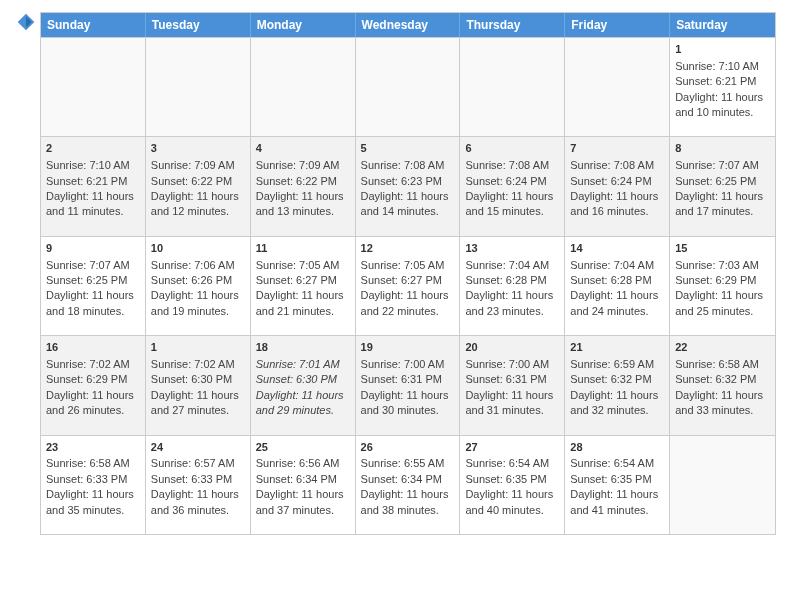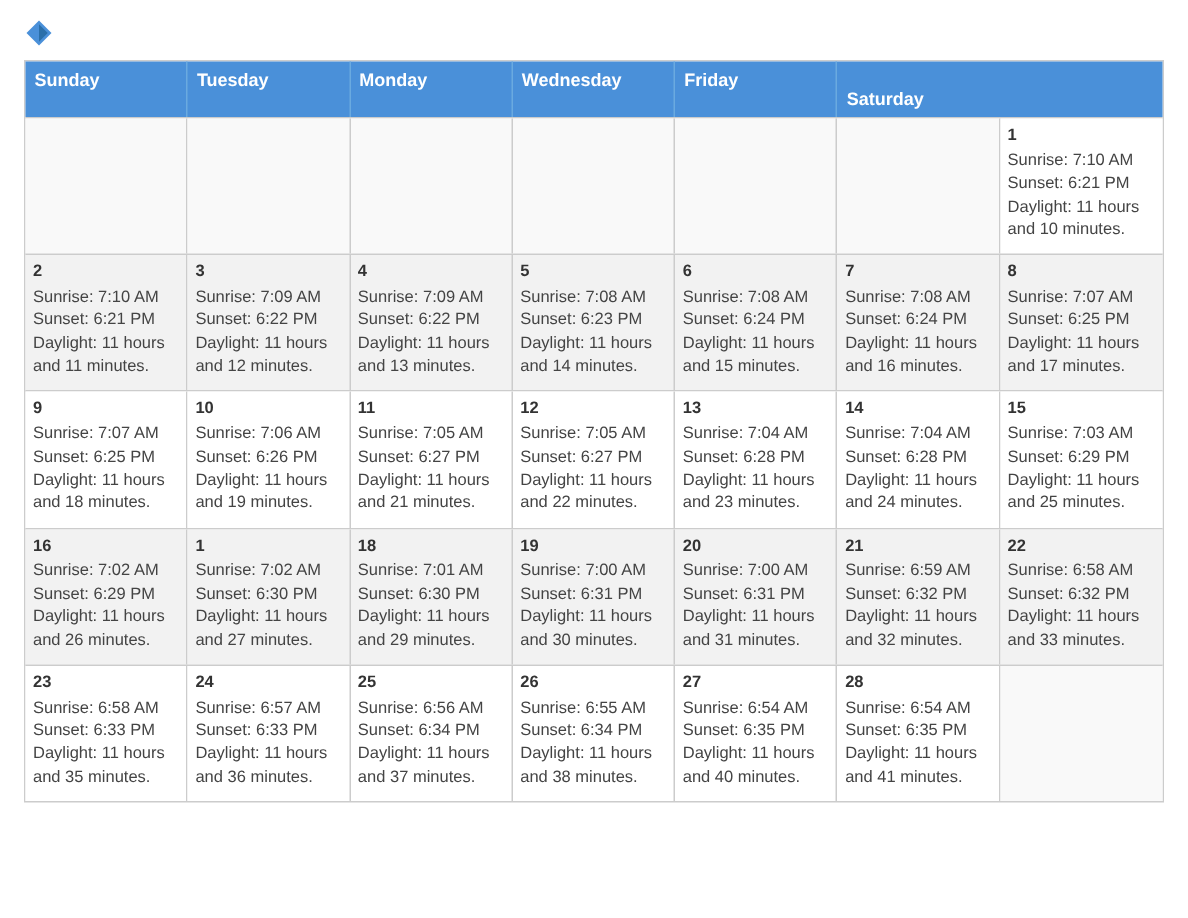--- a/index.html
+++ b/index.html
@@ -8,21 +8,21 @@
       height: 612px;
       font-family: Arial, sans-serif;
       background: #fff;
       overflow: hidden;
     }
     .page {
       width: 792px;
       height: 545px;
       padding: 12px 16px 10px 16px;
       display: flex;
-      flex-direction: column;
+      flex-direction: row;
     }
     .header {
       display: flex;
       justify-content: space-between;
       align-items: flex-start;
       margin-bottom: 8px;
     }
     .logo {
       display: flex;
       align-items: center;
@@ -63,21 +63,21 @@
       grid-template-columns: repeat(7, 1fr);
       background: #4a90d9;
     }
     .cal-header-cell {
       padding: 5px 6px;
       color: #fff;
       font-size: 12px;
       font-weight: bold;
       border-right: 1px solid #6aaae0;
     }
-    .cal-header-cell:last-child { border-right: none; margin-top: 13px; }
+    .cal-header-cell:last-child { border-right: none; }
     .cal-body {
       flex: 1;
       display: flex;
       flex-direction: column;
     }
     .cal-row {
       display: grid;
       grid-template-columns: repeat(7, 1fr);
       flex: 1;
       border-top: 1px solid #ccc;
@@ -127,20 +127,21 @@
       <div class="title-location"></div>
     </div>
   </div>
 
   <div class="calendar">
     <div class="cal-header">
     <div class="cal-header-cell">Sunday</div>
         <div class="cal-header-cell">Tuesday</div>
         <div class="cal-header-cell">Monday</div>
         <div class="cal-header-cell">Wednesday</div>
+        <div class="cal-header-cell">Thursday</div>
         <div class="cal-header-cell">Friday</div>
         <div class="cal-header-cell">Saturday</div>
       </div>
     <div class="cal-body">
     <div class="cal-row">
           <div class="cal-cell empty"></div>
           <div class="cal-cell empty"></div>
           <div class="cal-cell empty"></div>
           <div class="cal-cell empty"></div>
           <div class="cal-cell empty"></div>
@@ -265,21 +266,21 @@
           </div>
           <div class="cal-cell shaded">
             <span class="day-num">1</span>
             <div class="day-info" style="white-space: pre-line;">Sunrise: 7:02 AM
 Sunset: 6:30 PM
 Daylight: 11 hours
 and 27 minutes.</div>
           </div>
           <div class="cal-cell shaded">
             <span class="day-num">18</span>
-            <div class="day-info" style="white-space: pre-line;">Sunrise: 7:01 AM
+            <div class="day-info" style="white-space: pre-line; font-style: italic;">Sunrise: 7:01 AM
 Sunset: 6:30 PM
 Daylight: 11 hours
 and 29 minutes.</div>
           </div>
           <div class="cal-cell shaded">
             <span class="day-num">19</span>
             <div class="day-info" style="white-space: pre-line;">Sunrise: 7:00 AM
 Sunset: 6:31 PM
 Daylight: 11 hours
 and 30 minutes.</div>

